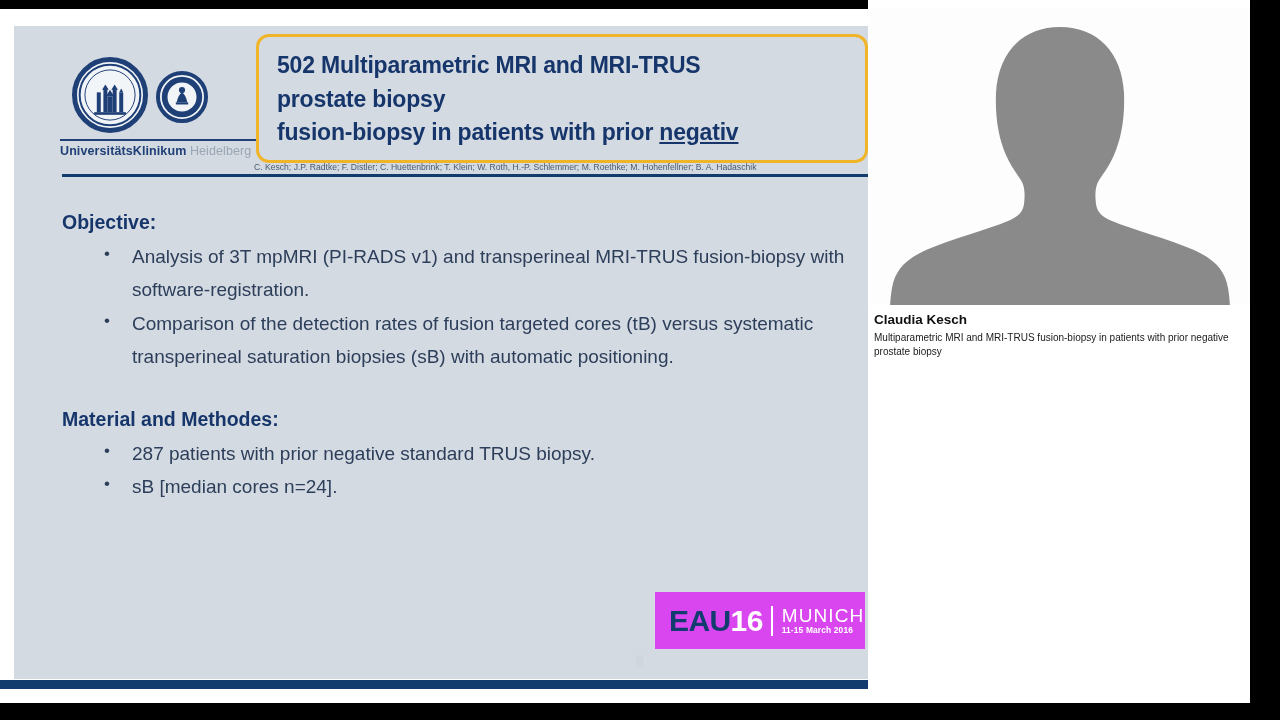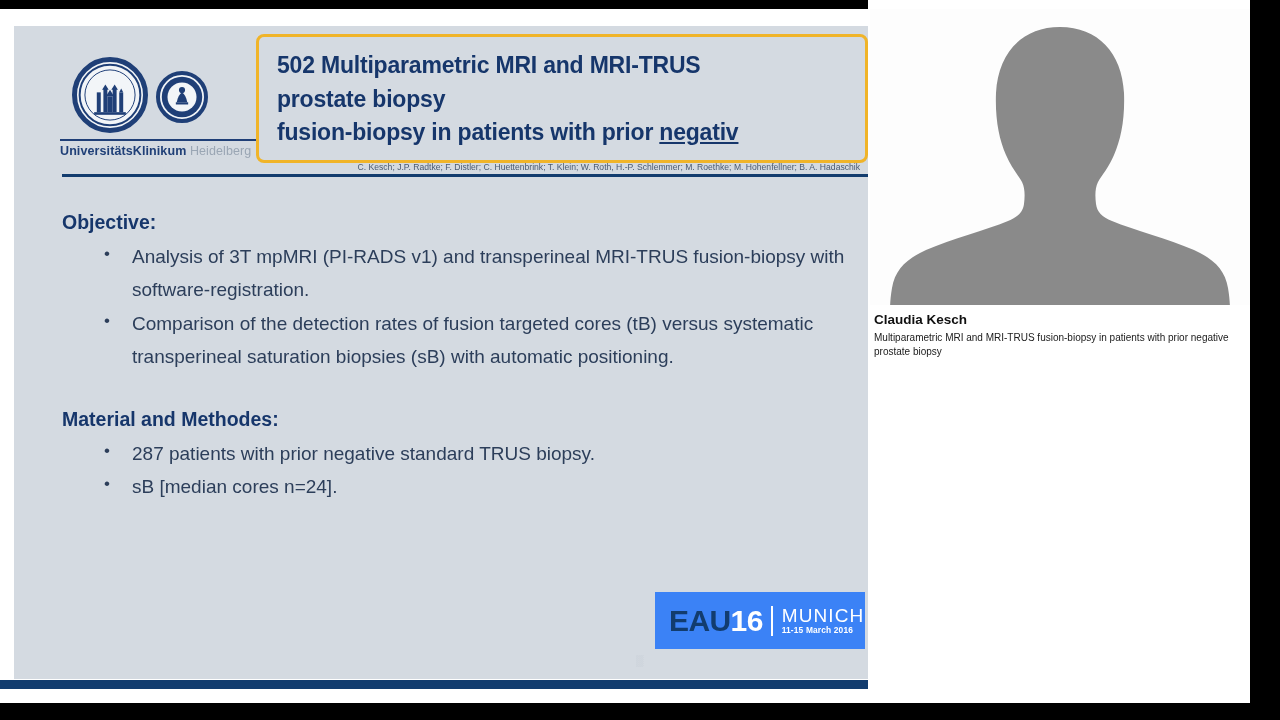--- a/index.html
+++ b/index.html
@@ -77,42 +77,41 @@
     font-size: 12.5px; letter-spacing: 0.1px; white-space: nowrap;
   }
   .uk-a { color: #1f3f77; font-weight: bold; margin-top: 12px; }
   .uk-b { color: #9aa6b4; font-weight: normal; }
 
   
   .title-box {
     position: absolute; left: 242px; top: 8px;
     width: 612px; min-height: 110px;
     border: 3px solid #f0b429;
-    border-radius: 8px;
+    border-radius: 13px;
     background: #d4dae1;
     padding: 12px 18px 10px 18px;
   }
   .title-text {
     color: #16366b;
     font-weight: bold;
     font-size: 23px;
     line-height: 1.46;
     letter-spacing: -0.2px;
   }
   .title-text .u { text-decoration: underline; }
 
   .authors {
-    position: absolute; left: 232px; top: 136px;
+    position: absolute; left: 240px; top: 136px;
     width: 614px;
     color: #4a5a70;
     font-size: 8.6px;
     line-height: 1.2;
     white-space: nowrap;
     overflow: hidden;
-    text-align: right;
   }
   .head-rule {
     position: absolute; left: 48px; top: 148px;
     width: 820px; height: 3px;
     background: #123c6e;
   }
 
   
   .slide-body {
     position: absolute; left: 48px; top: 185px;
@@ -138,21 +137,21 @@
     position: absolute; left: 4px; top: -1px;
     color: #2c3e5a;
     font-size: 17px;
   }
   .gap { height: 26px; }
 
   
   .eau-logo {
     position: absolute; left: 641px; top: 566px;
     width: 210px; height: 57px;
-    background: #3b82f6;
+    background: #d946ef;
     display: flex; align-items: center;
     padding-left: 14px;
   }
   .eau-main {
     color: #123c6e; font-weight: bold; font-size: 30px;
     letter-spacing: -0.6px; line-height: 1;
   }
   .eau-main .y { color: #ffffff; }
   .eau-div {
     width: 2px; height: 30px; background: #ffffff;

